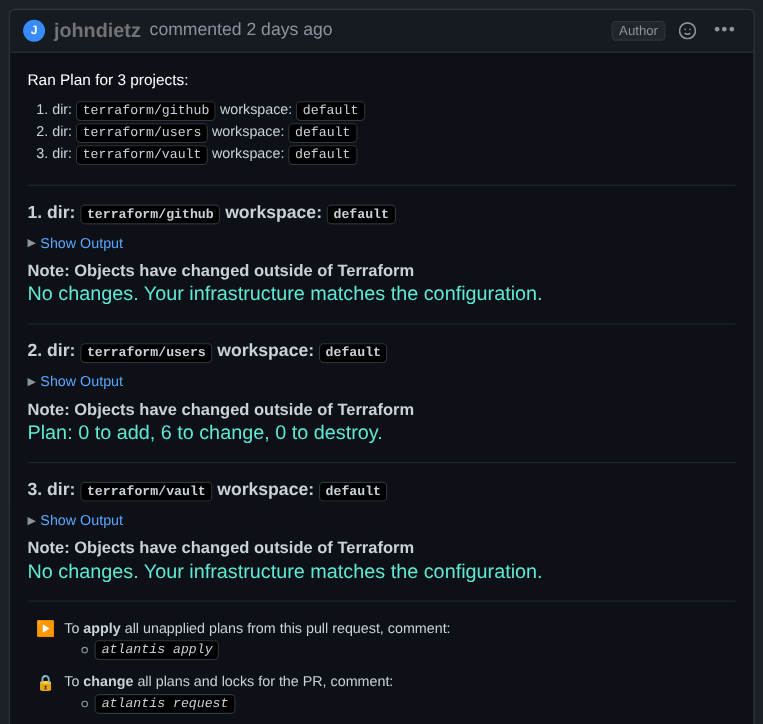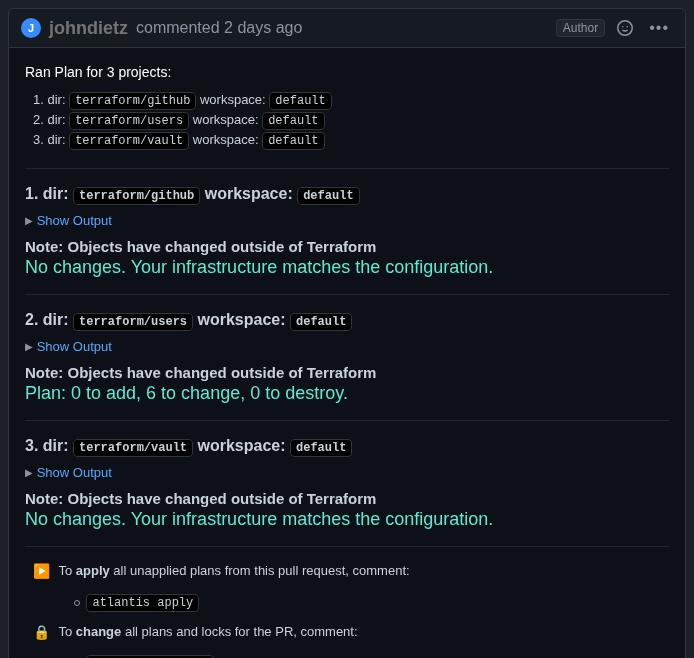--- a/index.html
+++ b/index.html
@@ -160,21 +160,22 @@
       gap: 8px;
     }
     .bullet-icon {
       font-size: 14px;
       margin-top: 0px;
     }
     .bullet-content { flex: 1; }
     .sub-list {
       list-style: none;
       padding-left: 16px;
-      margin-top: 16px;
+      margin-top: 4px;
+      font-style: italic;
     }
     .sub-list li {
       margin-bottom: 2px;
       display: flex;
       align-items: center;
       gap: 6px;
       font-size: 13px;
     }
     .sub-bullet {
       width: 6px;

